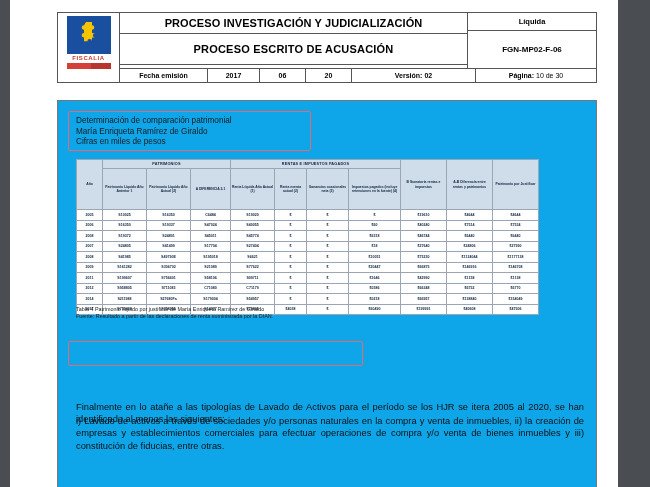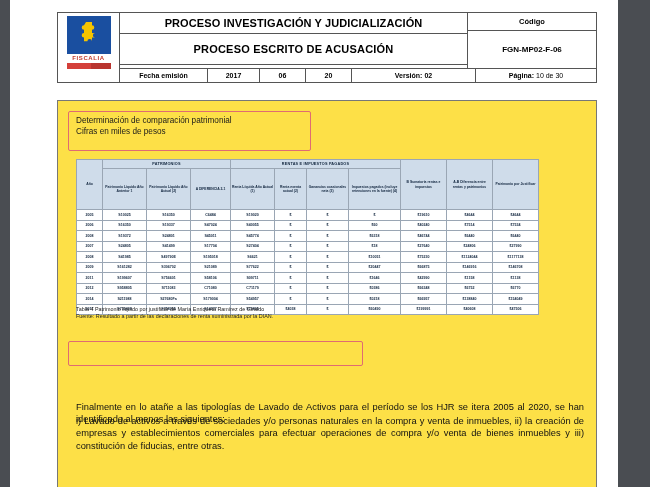--- a/index.html
+++ b/index.html
@@ -161,21 +161,21 @@
   
   .body-frame {
     position: absolute;
     left: 47px;
     top: 100px;
     width: 540px;
     height: 387px;
     border: 1px solid #777;
     border-bottom: none;
     box-sizing: border-box;
-    background: #fde047;
+    background: #0ea5e9;
     padding-left: 16px;
   }
 
   
   .callout {
     position: absolute;
     border: 1.4px solid #e06b72;
     box-sizing: border-box;
     border-radius: 2px;
   }
@@ -312,21 +312,21 @@
 
       <div class="header-right">
 
         <div class="hr-left-col" style="border-right:none;">
           <div style="display:flex;">
             <div style="flex:1 1 auto; border-right:1px solid #555;">
               <div class="cell-proceso">PROCESO INVESTIGACIÓN Y JUDICIALIZACIÓN</div>
               <div class="cell-formato">PROCESO ESCRITO DE ACUSACIÓN</div>
             </div>
             <div class="hr-right-col">
-              <div class="cell-codigo-label">Código</div>
+              <div class="cell-codigo-label">Líquida</div>
               <div class="cell-codigo-value">FGN-MP02-F-06</div>
             </div>
           </div>
 
           <div class="fecha-row" style="border-top:1px solid #555;">
             <div class="fc-label">Fecha emisión</div>
             <div class="fc-y">2017</div>
             <div class="fc-m">06</div>
             <div class="fc-d">20</div>
             <div class="fc-v">Versión: 02</div>
@@ -339,20 +339,21 @@
 
       </div>
     </div>
 
     <div class="body-frame">
 
       <div class="callout callout-title"></div>
 
       <div class="title-block">
         <div>Determinación de comparación patrimonial</div>
+        <div>María Enriqueta Ramírez de Giraldo</div>
         <div>Cifras en miles de pesos</div>
       </div>
 
       <div class="tbl-wrap">
         <table class="fin">
           <colgroup>
             <col class="col-nro">
               <col class="col-p1">
               <col class="col-p2">
               <col class="col-dif">

